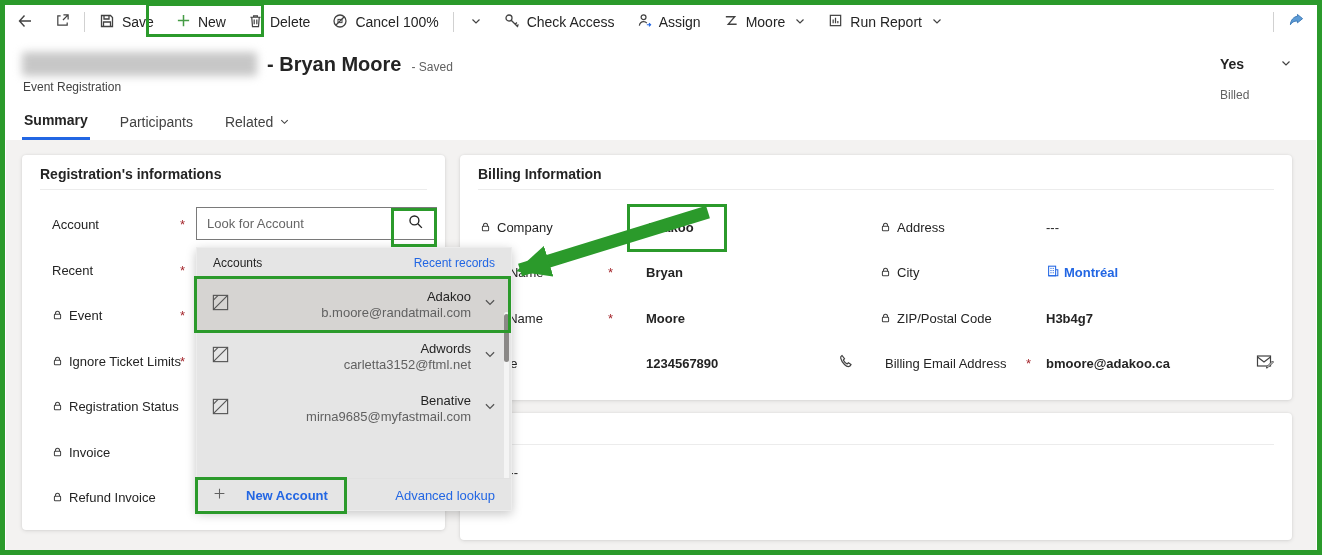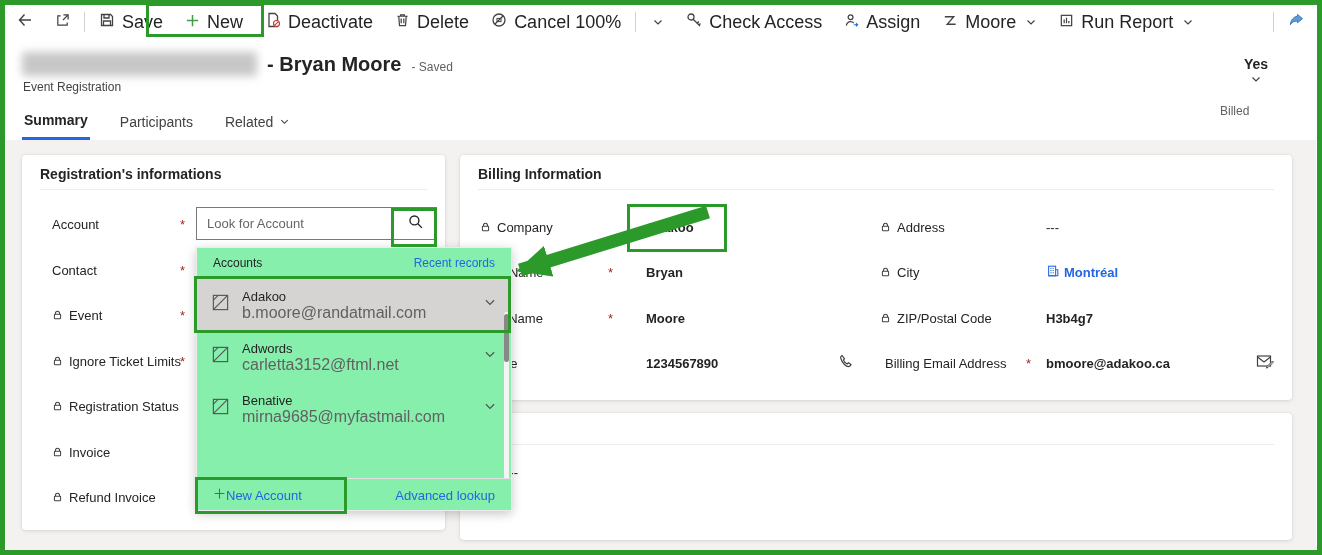--- a/index.html
+++ b/index.html
@@ -6,36 +6,36 @@
     --green:#2b9a2b; --link:#2266e3; --red:#a4262c; --sel:#d6d4d2;
     --ink:#242424; --ink2:#424242; --mut:#616161; --line:#e1e1e1;
   }
   *{box-sizing:border-box;margin:0;padding:0}
   body{font-family:"Liberation Sans",sans-serif;background:#fff;color:var(--ink);}
   .screen{position:relative;width:1322px;height:555px;background:#fff;overflow:hidden;}
   .frame{position:absolute;inset:0;border:5px solid var(--green);z-index:60;pointer-events:none;}
 
   
   .toolbar{position:absolute;left:6px;top:4px;right:6px;height:36px;display:flex;align-items:center;
-           font-size:18px;color:var(--ink);background:#fff;}
+           font-size:14px;color:var(--ink);background:#fff;}
   .tb-btn{display:flex;align-items:center;gap:7px;padding:0 11px;height:32px;cursor:pointer;white-space:nowrap;}
   .tb-btn svg{flex:0 0 auto}
   .tb-div{width:1px;height:20px;background:#d1d1d1;margin:0 3px;}
   .tb-right{margin-left:auto;display:flex;align-items:center;}
   .chev{margin-left:2px}
 
   
   .hdr{position:absolute;left:6px;top:44px;right:6px;height:60px;background:#fff;}
   .title-row{position:absolute;left:16px;top:8px;display:flex;align-items:center;gap:10px;}
   .blur-block{width:235px;height:24px;background:#c7c7c7;border-radius:3px;filter:blur(4px);}
   .rec-title{font-size:20px;font-weight:700;color:var(--ink);}
   .rec-saved{font-size:12px;color:var(--mut);padding-top:6px;}
   .rec-entity{position:absolute;left:17px;top:36px;font-size:12px;color:var(--ink2);}
   .hdr-field{position:absolute;right:18px;top:12px;text-align:left;width:78px;}
-  .hdr-field .v{font-size:14px;font-weight:700;display:flex;justify-content:space-between;align-items:center;width:72px;cursor:pointer;flex-direction:column;}
+  .hdr-field .v{font-size:14px;font-weight:700;display:flex;justify-content:space-between;align-items:center;width:72px;cursor:pointer;}
   .hdr-field .l{font-size:12px;color:var(--mut);margin-top:16px;}
 
   
   .tabs{position:absolute;left:22px;top:110px;display:flex;gap:28px;font-size:14px;background:#fff;}
   .tab{padding:2px 2px 9px;color:var(--ink2);cursor:pointer;display:flex;gap:6px;align-items:center;}
   .tab.active{font-weight:700;color:var(--ink);border-bottom:3px solid var(--link);}
 
   
   .content{position:absolute;left:6px;right:6px;top:140px;bottom:5px;background:#f3f2f1;}
   .card{position:absolute;background:#fff;border-radius:4px;
@@ -61,35 +61,35 @@
   
   .b-row{position:absolute;height:40px;display:flex;align-items:center;}
   .b-label{position:absolute;display:flex;align-items:center;gap:6px;font-size:13px;color:var(--ink);}
   .b-req{position:absolute;color:var(--red);font-size:13px;}
   .b-val{position:absolute;font-size:13px;font-weight:700;color:var(--ink);}
   .b-val.plain{font-weight:400;}
   .b-val.link{color:var(--link);display:flex;align-items:center;gap:4px;cursor:pointer;}
   .b-ico{position:absolute;}
 
   
-  .flyout{position:absolute;left:196px;top:247px;width:316px;height:264px;background:#86efac;z-index:20;
-          box-shadow:0 3px 10px rgba(0,0,0,.22);border:1px solid #ececec;}
+  .flyout{position:absolute;left:196px;top:247px;width:316px;height:264px;background:#e5e5e5;z-index:20;
+          box-shadow:0 3px 10px rgba(0,0,0,.22);border:1px solid #ececec;text-align:right;}
   .fly-head{height:30px;display:flex;align-items:center;justify-content:space-between;padding:0 16px;
             font-size:12px;border-bottom:1px solid #f0f0f0;}
   .fly-head .hl{color:var(--ink);}
   .fly-head .hr{color:var(--link);cursor:pointer;}
   .fly-list{height:200px;overflow:hidden;position:relative;}
   .fly-item{height:52px;display:flex;align-items:center;gap:12px;padding:0 14px;cursor:pointer;}
   .fly-item.selected{background:var(--sel);}
   .fly-item .txt{flex:1;min-width:0;}
   .fly-item .nm{font-size:13px;color:var(--ink);line-height:17px;}
-  .fly-item .em{font-size:16px;color:var(--mut);line-height:15px;}
+  .fly-item .em{font-size:13px;color:var(--mut);line-height:15px;}
   .fly-foot{height:33px;border-top:1px solid var(--line);display:flex;align-items:center;
             justify-content:space-between;padding:0 16px;font-size:13px;}
-  .fly-new{display:flex;align-items:center;gap:0;color:var(--link);cursor:pointer;}
+  .fly-new{display:flex;align-items:center;gap:20px;color:var(--link);cursor:pointer;font-weight:bold;}
   .fly-adv{color:var(--link);cursor:pointer;}
   .fly-scroll{position:absolute;right:2px;top:34px;width:5px;height:194px;background:#f4f4f4;border-radius:3px;}
   .fly-thumb{position:absolute;right:0;top:2px;width:5px;height:48px;background:#8a8886;border-radius:3px;}
 
   
   .anno{position:absolute;border:3px solid var(--green);z-index:40;pointer-events:none;}
   .anno-arrow{position:absolute;z-index:45;pointer-events:none;}
 
   .dash-hidden{position:absolute;left:45px;top:52px;font-size:13px;color:var(--ink);}
 </style>
@@ -116,28 +116,20 @@
             <path d="M2.5 2.5h9l2 2v9h-11z" fill="none" stroke="#424242" stroke-width="1.3"></path>
             <path d="M5 2.5v3.5h5V2.5M4.5 13.5V9h7v4.5" fill="none" stroke="#424242" stroke-width="1.3"></path>
           </svg></span>
       <span>Save</span>
     </div>
     <div class="tb-btn">
       <span><svg width="15" height="15" viewBox="0 0 16 16">
             <path d="M8 2v12M2 8h12" stroke="#459c45" stroke-width="1.6"></path>
           </svg></span>
       <span>New</span>
-    </div>
-    <div class="tb-btn">
-      <span><svg width="16" height="16" viewBox="0 0 16 16">
-            <path d="M4 1.5h6l2.5 2.5v10.5H4z" fill="none" stroke="#424242" stroke-width="1.3"></path>
-            <circle cx="11.5" cy="11.5" r="3" fill="#fff" stroke="#c0392b" stroke-width="1.1"></circle>
-            <path d="M9.6 13.4 13.4 9.6" stroke="#c0392b" stroke-width="1.1"></path>
-          </svg></span>
-      <span>Deactivate</span>
     </div>
     <div class="tb-btn">
       <span><svg width="15" height="16" viewBox="0 0 16 16">
             <path d="M2.5 4h11M6 4V2.5h4V4M4 4l.8 10h6.4L12 4M6.6 6.5v5M9.4 6.5v5" fill="none" stroke="#424242" stroke-width="1.3"></path>
           </svg></span>
       <span>Delete</span>
     </div>
     <div class="tb-btn">
       <span><svg width="16" height="16" viewBox="0 0 16 16">
             <circle cx="8" cy="8" r="6" fill="none" stroke="#424242" stroke-width="1.3"></circle>
@@ -244,21 +236,21 @@
           <div class="lookup-search">
             <span><svg width="17" height="17" viewBox="0 0 16 16">
                   <circle cx="7" cy="7" r="4.2" fill="none" stroke="#242424" stroke-width="1.3"></circle>
                   <path d="M10.2 10.2 14 14" stroke="#242424" stroke-width="1.3"></path>
                 </svg></span>
           </div>
         </div>
       </div>
 
       <div class="f-row" style="top:95px">
-        <span class="f-label">Contact</span>
+        <span class="f-label">Recent</span>
         <span class="f-req">*</span>
       </div>
 
       <div class="f-row" style="top:140px">
         <span class="f-label">
             <span class="lock">
               <svg width="11" height="12" viewBox="0 0 16 16">
                 <path d="M5 7V5.4a3 3 0 0 1 6 0V7" fill="none" stroke="#424242" stroke-width="1.5"></path>
                 <rect x="3.5" y="7" width="9" height="6.5" rx="1" fill="none" stroke="#424242" stroke-width="1.5"></rect>
               </svg>

